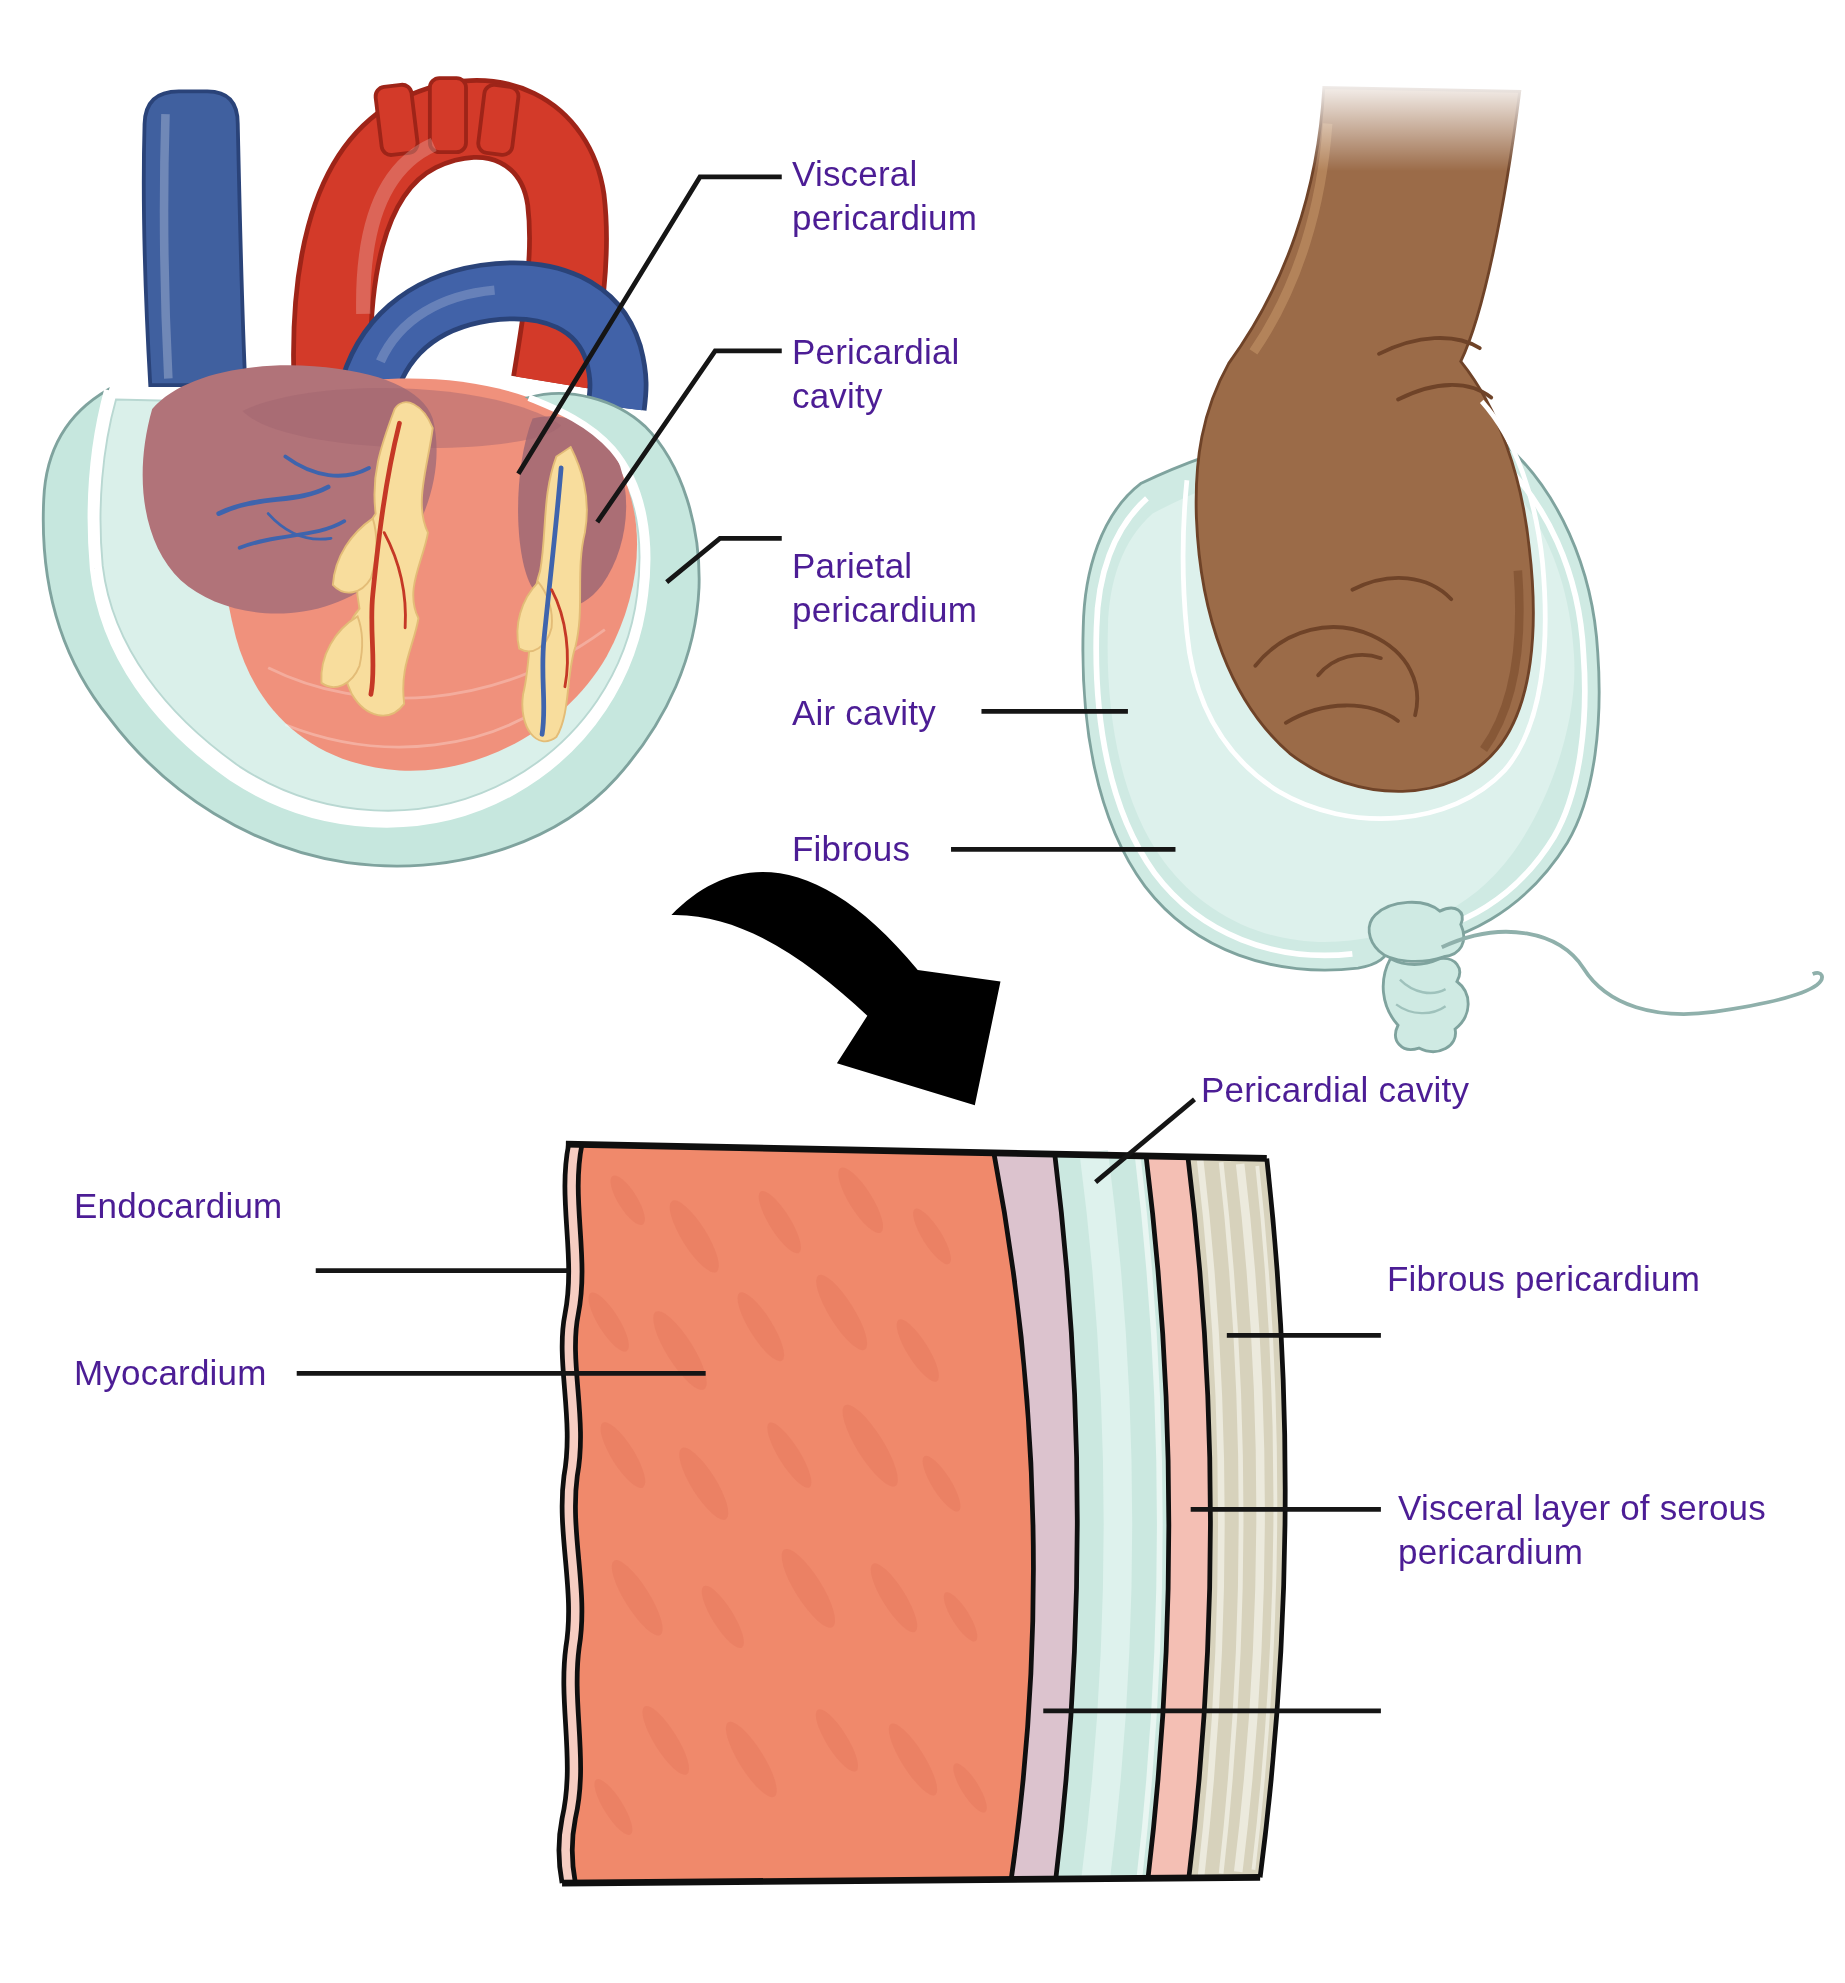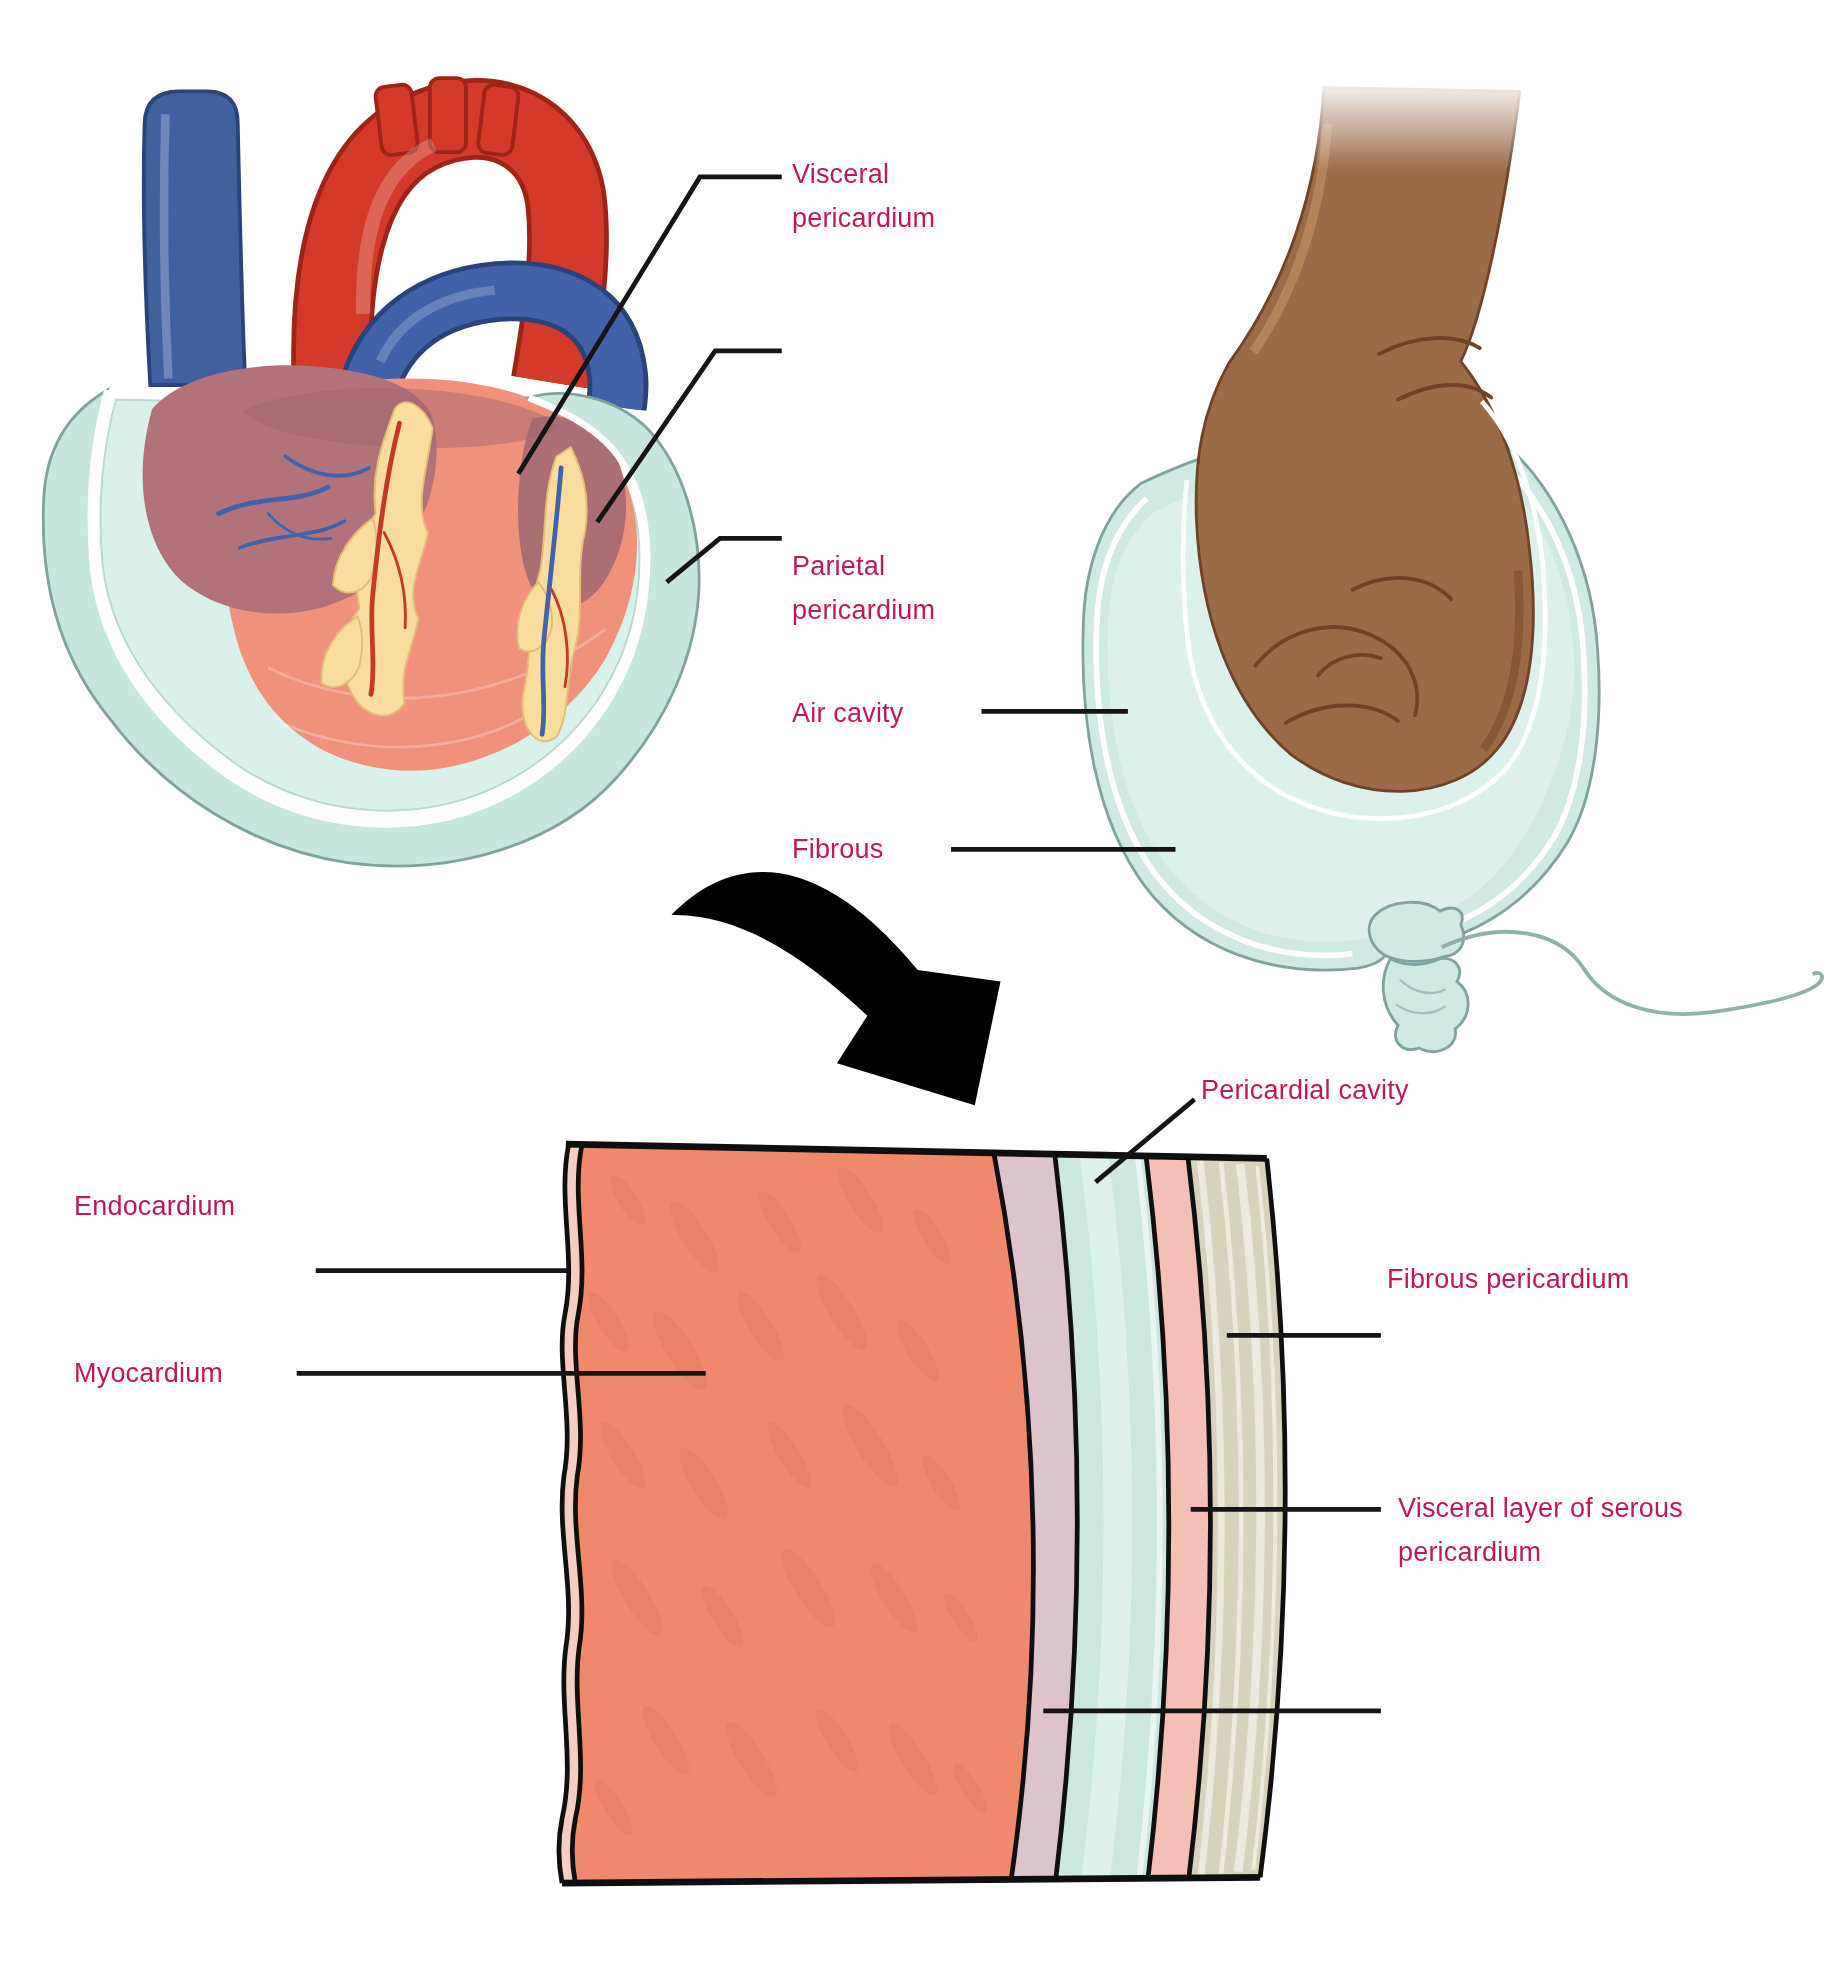--- a/index.html
+++ b/index.html
@@ -1,19 +1,19 @@
 <!DOCTYPE html>
 <html style="font-size:15px"><head>
 <meta charset="utf-8">
 <style>
   html,body{margin:0;padding:0;background:#ffffff;}
   #stage{position:relative;width:1845px;height:1983px;background:#ffffff;overflow:hidden;
          font-family:"Liberation Sans",sans-serif;}
   #art{position:absolute;left:0;top:0;width:1845px;height:1983px;}
-  .label{position:absolute;font-size:27px;line-height:44px;color:#be185d;
+  .label{position:absolute;font-size:35px;line-height:44px;color:#4c1d95;
          white-space:pre-line;letter-spacing:0.2px;}
 </style>
 </head>
 <body>
 
 <div id="stage">
 
 <svg id="art" viewBox="0 0 1940 2085" xmlns="http://www.w3.org/2000/svg">
   <defs>
     <linearGradient id="armFade" x1="0" y1="0" x2="0" y2="1">
@@ -225,20 +225,22 @@
     <path d="M 312,1444 L 742,1444"></path>
     <path d="M 1256,1156 L 1152,1243"></path>
     <path d="M 1290,1404 L 1452,1404"></path>
     <path d="M 1252,1587 L 1452,1587"></path>
     <path d="M 1097,1799 L 1452,1799"></path>
   </g>
 </svg>
 
 <div class="label" style="left:792px;top:152px">Visceral
 pericardium</div>
+<div class="label" style="left:792px;top:330px">Pericardial
+cavity</div>
 <div class="label" style="left:792px;top:544px">Parietal
 pericardium</div>
 <div class="label" style="left:792px;top:691px">Air cavity</div>
 <div class="label" style="left:792px;top:827px">Fibrous</div>
 <div class="label" style="left:74px;top:1184px">Endocardium</div>
 <div class="label" style="left:74px;top:1351px">Myocardium</div>
 <div class="label" style="left:1201px;top:1068px">Pericardial cavity</div>
 <div class="label" style="left:1387px;top:1257px">Fibrous pericardium</div>
 <div class="label" style="left:1398px;top:1486px">Visceral layer of serous
 pericardium</div>

